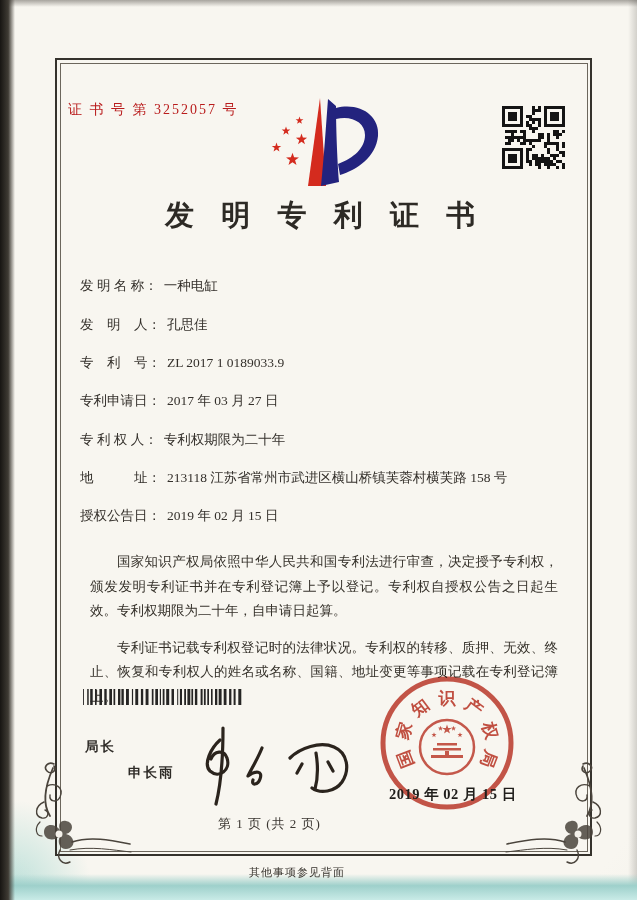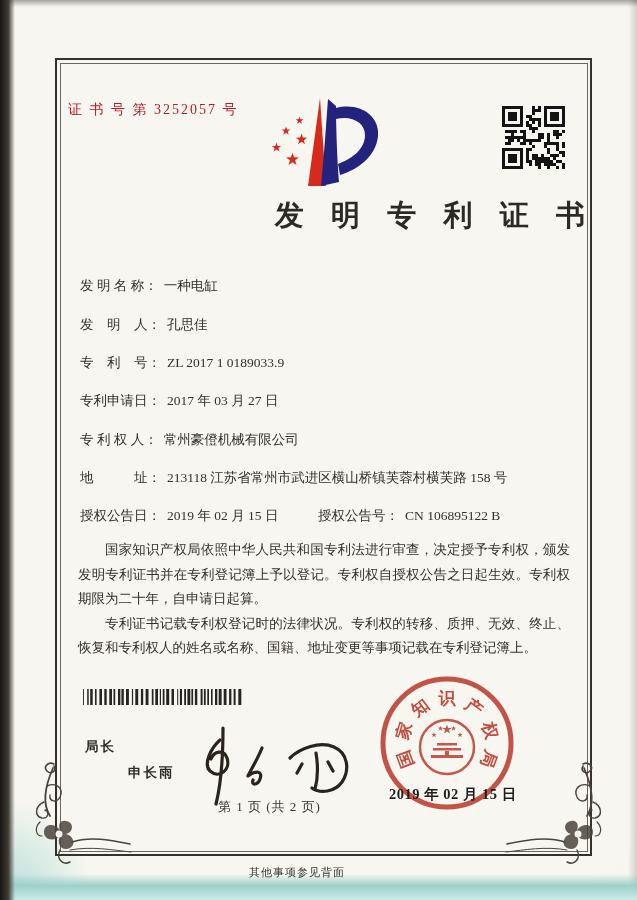--- a/index.html
+++ b/index.html
@@ -20,32 +20,32 @@
     background:linear-gradient(270deg,rgba(40,38,34,.18),rgba(40,38,34,0));}
   .edge-bottom{position:absolute;left:0;bottom:0;width:100%;height:26px;
     background:linear-gradient(180deg,rgba(140,200,195,0) 0%,#9ed0cb 45%,#c9ebe7 100%);}
   .corner-wash{position:absolute;left:0;bottom:0;width:130px;height:150px;
     background:radial-gradient(90% 90% at 8% 96%,rgba(135,205,198,.55),rgba(135,205,198,0) 70%);}
   .frame-outer{position:absolute;left:55px;top:58px;width:533px;height:794px;
     border:2.5px solid #35322c;}
   .frame-inner{position:absolute;inset:2.5px;border:1px solid #6c665c;}
   .abs{position:absolute;}
   .cert-no{left:68px;top:101px;font-size:14px;letter-spacing:2px;color:#b91c1c;}
-  .title{left:55px;top:196px;width:533px;text-align:right;font-size:29px;
+  .title{left:55px;top:196px;width:533px;text-align:center;font-size:29px;
     font-weight:600;color:#2d2a25;word-spacing:14px;letter-spacing:3px;}
   .field-row{left:80px;font-size:13.5px;color:#34302b;line-height:19px;white-space:nowrap;}
   .field-row .lbl{color:#34302b;}
   .field-row .val{margin-left:6px;}
   .pair2{position:absolute;left:238px;top:0;white-space:nowrap;}
   .paras{left:78px;top:538px;width:492px;font-size:13.5px;line-height:24.5px;
     color:#35312a;text-align:justify;}
-  .paras p{margin:0;text-indent:2em;}
+  .paras p{margin:12px;text-indent:2em;}
   .director{font-family:"Liberation Sans","DejaVu Sans",sans-serif;
     font-size:13.5px;font-weight:600;letter-spacing:2px;color:#2e2b27;}
-  .page-ind{left:218px;top:798px;font-size:13px;color:#3a3631;letter-spacing:1px;}
+  .page-ind{left:218px;top:815px;font-size:13px;color:#3a3631;letter-spacing:1px;}
   .back-note{left:249px;top:865px;font-size:11px;color:#35312b;letter-spacing:1px;}
   .seal-wrap{left:375px;top:671px;width:144px;height:144px;mix-blend-mode:multiply;opacity:.93;}
   .seal-date{left:389px;top:785px;font-size:14.5px;font-weight:bold;color:#201e1b;letter-spacing:.5px;z-index:6;}
   .seal-txt{font-family:"Liberation Sans","DejaVu Sans",sans-serif;font-weight:bold;}
   .flourish-r{transform:scaleX(-1);}
   svg{display:block;}
 </style>
 </head>
 <body>
 
@@ -221,30 +221,27 @@
 <div class="abs field-row" style="top:315px">
   <span class="lbl">发　明　人：</span><span class="val">孔思佳</span>
 </div>
 <div class="abs field-row" style="top:353px">
   <span class="lbl">专　利　号：</span><span class="val">ZL 2017 1 0189033.9</span>
 </div>
 <div class="abs field-row" style="top:391px">
   <span class="lbl">专利申请日：</span><span class="val">2017 年 03 月 27 日</span>
 </div>
 <div class="abs field-row" style="top:430px">
-  <span class="lbl">专 利 权 人：</span><span class="val">常州豪僜机械有限公司</span>
+  <span class="lbl">专 利 权 人：</span><span class="val">专利权期限为二十年</span>
 </div>
 <div class="abs field-row" style="top:468px">
   <span class="lbl">地　　　址：</span><span class="val">213118 江苏省常州市武进区横山桥镇芙蓉村横芙路 158 号</span>
 </div>
 <div class="abs field-row" style="top:506px;width:500px">
   <span class="lbl">授权公告日：</span><span class="val">2019 年 02 月 15 日</span>
-  <span class="pair2">
-    <span class="lbl">授权公告号：</span><span class="val">CN 106895122 B</span>
-  </span>
 </div>
 
 <div class="abs paras">
   <p>国家知识产权局依照中华人民共和国专利法进行审查，决定授予专利权，颁发发明专利证书并在专利登记簿上予以登记。专利权自授权公告之日起生效。专利权期限为二十年，自申请日起算。</p>
   <p>专利证书记载专利权登记时的法律状况。专利权的转移、质押、无效、终止、恢复和专利权人的姓名或名称、国籍、地址变更等事项记载在专利登记簿上。</p>
 </div>
 
 <svg class="abs" style="left:83px;top:689px;" id="barcode" width="160" height="16" viewBox="0 0 160 16">
     <rect x="0.0" y="0" width="0.9" height="16" fill="#262524"></rect>
     <rect x="4.2" y="0" width="1.5" height="16" fill="#262524"></rect>

